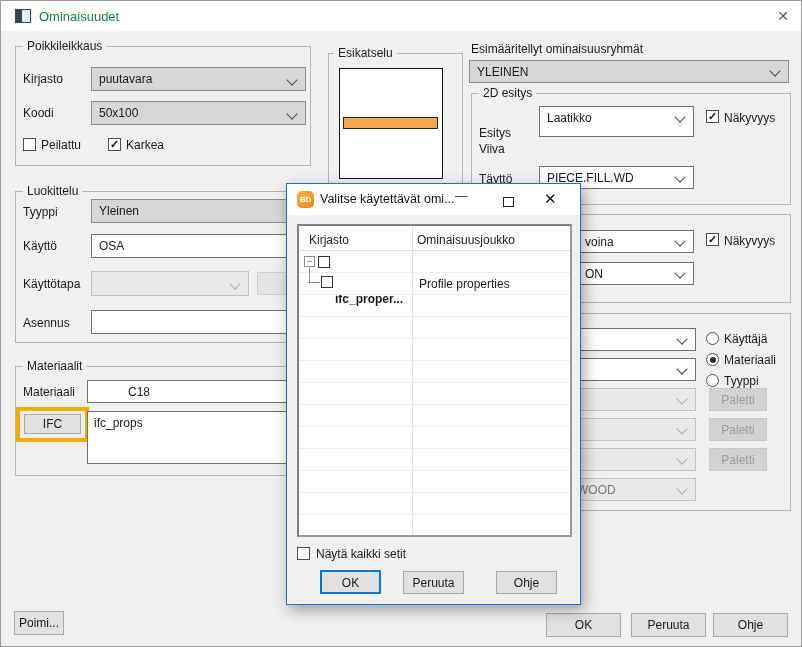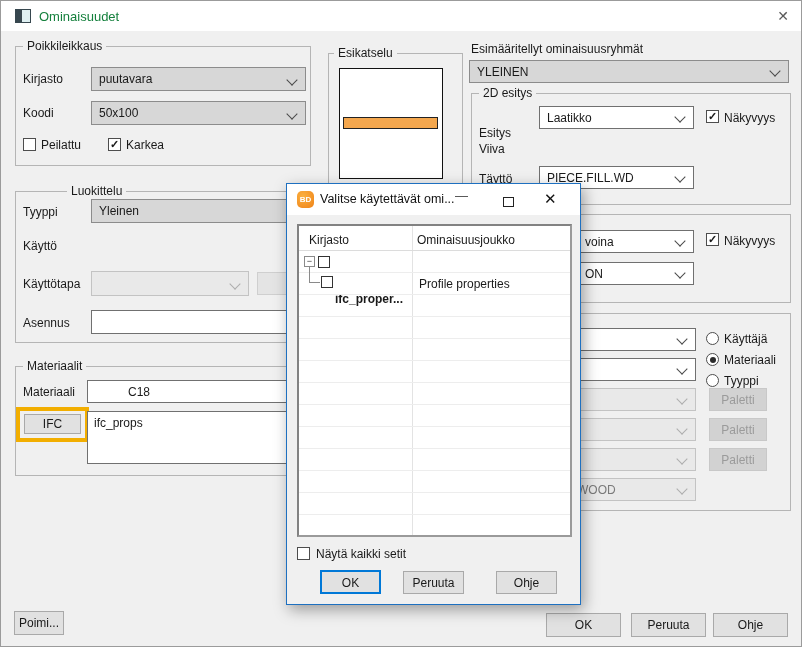--- a/index.html
+++ b/index.html
@@ -77,27 +77,31 @@
   <div class="combo" style="left:90px;top:100px;width:215px;height:24px;">
     <span>50x100</span>
     <i class="chev" style="top:8px;"></i>
   </div>
   <div class="cb" style="left:22px;top:137px;"></div>
   <span class="lbl" style="left:40px;top:137px;">Peilattu</span>
   <div class="cb" style="left:107px;top:137px;">✓</div>
   <span class="lbl" style="left:125px;top:137px;">Karkea</span>
 
   <div class="grp" style="left:14px;top:190px;width:296px;height:152px;"></div>
-  <span class="grp-t" style="left:22px;top:183px;margin-left:44px;">Luokittelu</span>
+  <span class="grp-t" style="left:22px;top:183px;">Luokittelu</span>
   <span class="lbl" style="left:22px;top:204px;">Tyyppi</span>
   <div class="combo" style="left:90px;top:198px;width:220px;height:24px;">
     <span>Yleinen</span>
     <i class="chev" style="top:8px;"></i>
   </div>
   <span class="lbl" style="left:22px;top:238px;">Käyttö</span>
+  <div class="combo w" style="left:90px;top:233px;width:220px;height:24px;">
+    <span>OSA</span>
+    <i class="chev" style="top:8px;"></i>
+  </div>
   <span class="lbl" style="left:22px;top:276px;">Käyttötapa</span>
   <div class="combo d" style="left:90px;top:270px;width:158px;height:25px;">
     <i class="chev" style="top:8px;"></i>
   </div>
   <div class="btn dis" style="left:256px;top:271px;width:54px;height:23px;background:#e4e4e4;border-color:#cfcfcf;"></div>
   <span class="lbl" style="left:22px;top:315px;">Asennus</span>
   <div class="inp" style="left:90px;top:309px;width:220px;height:24px;"></div>
 
   <div class="grp" style="left:14px;top:365px;width:296px;height:110px;"></div>
   <span class="grp-t" style="left:22px;top:358px;">Materiaalit</span>
@@ -116,21 +120,21 @@
 
   <span class="lbl" style="left:470px;top:41px;">Esimääritellyt ominaisuusryhmät</span>
   <div class="combo" style="left:468px;top:59px;width:320px;height:23px;">
     <span>YLEINEN</span>
     <i class="chev"></i>
   </div>
 
   <div class="grp" style="left:470px;top:92px;width:320px;height:112px;"></div>
   <span class="grp-t" style="left:478px;top:85px;">2D esitys</span>
   <span class="lbl" style="left:478px;top:111px;margin-top:14px;">Esitys</span>
-  <div class="combo w" style="left:538px;top:105px;width:155px;height:23px;">
+  <div class="combo w" style="left:538px;top:105px;width:155px;height:31px;">
     <span>Laatikko</span>
     <i class="chev"></i>
   </div>
   <div class="cb" style="left:705px;top:109px;">✓</div>
   <span class="lbl" style="left:723px;top:110px;">Näkyvyys</span>
   <span class="lbl" style="left:478px;top:141px;">Viiva</span>
   <span class="lbl" style="left:478px;top:171px;">Täyttö</span>
   <div class="combo w" style="left:538px;top:165px;width:155px;height:23px;">
     <span>PIECE.FILL.WD</span>
     <i class="chev"></i>

